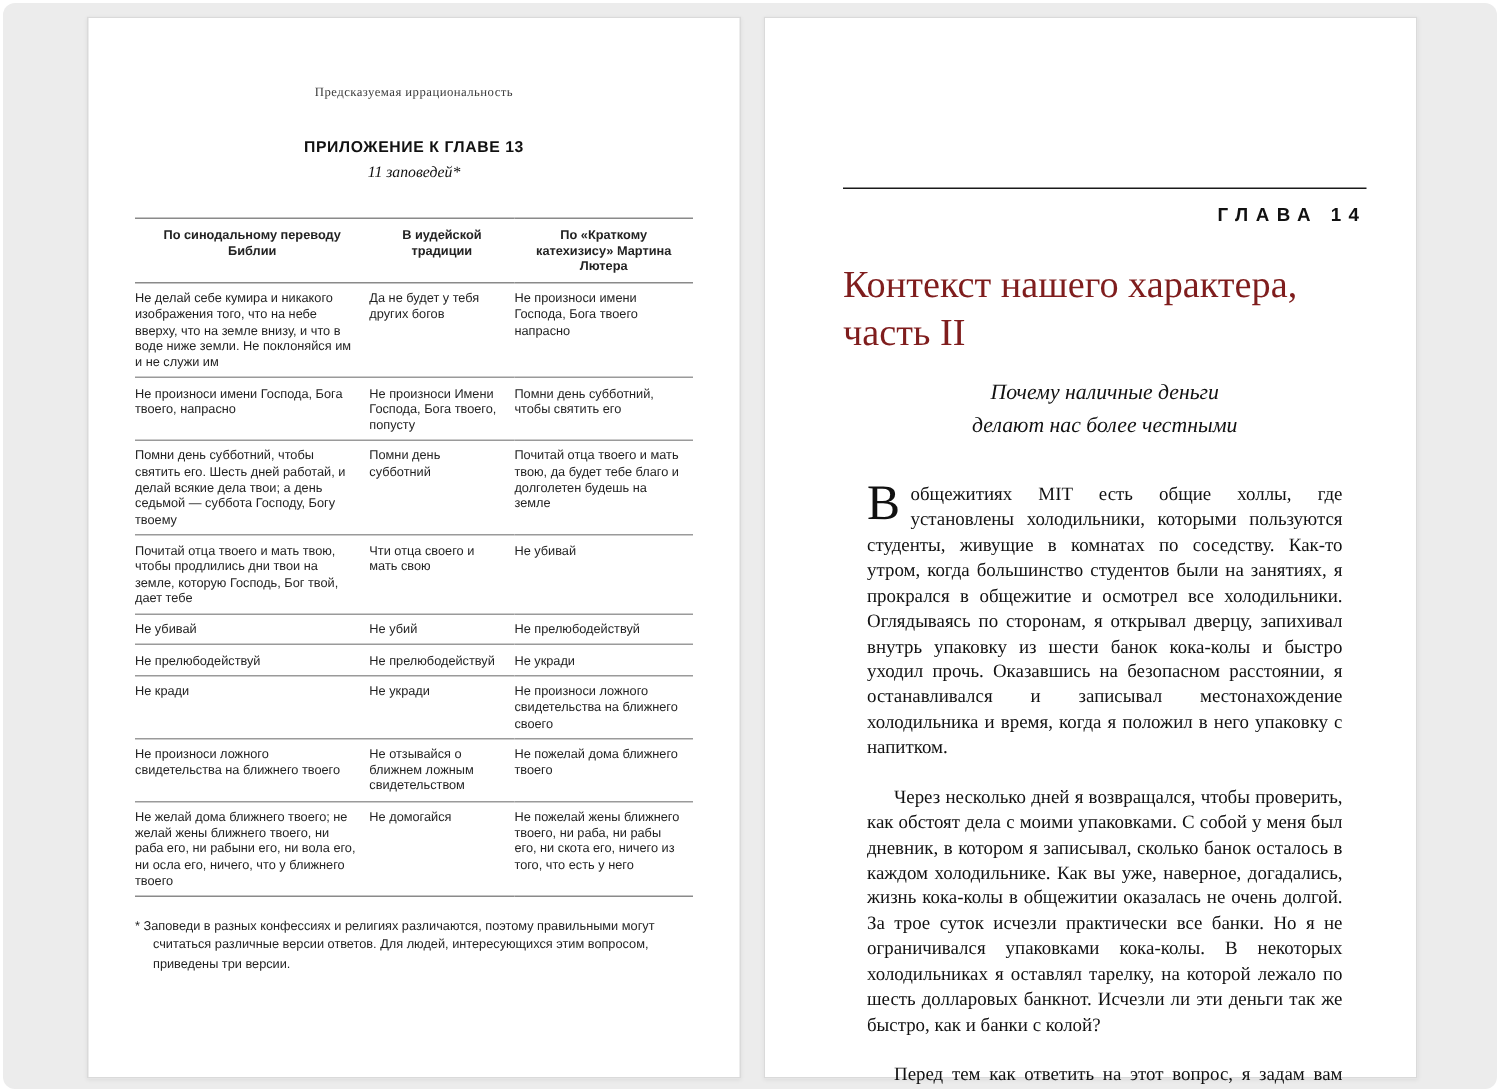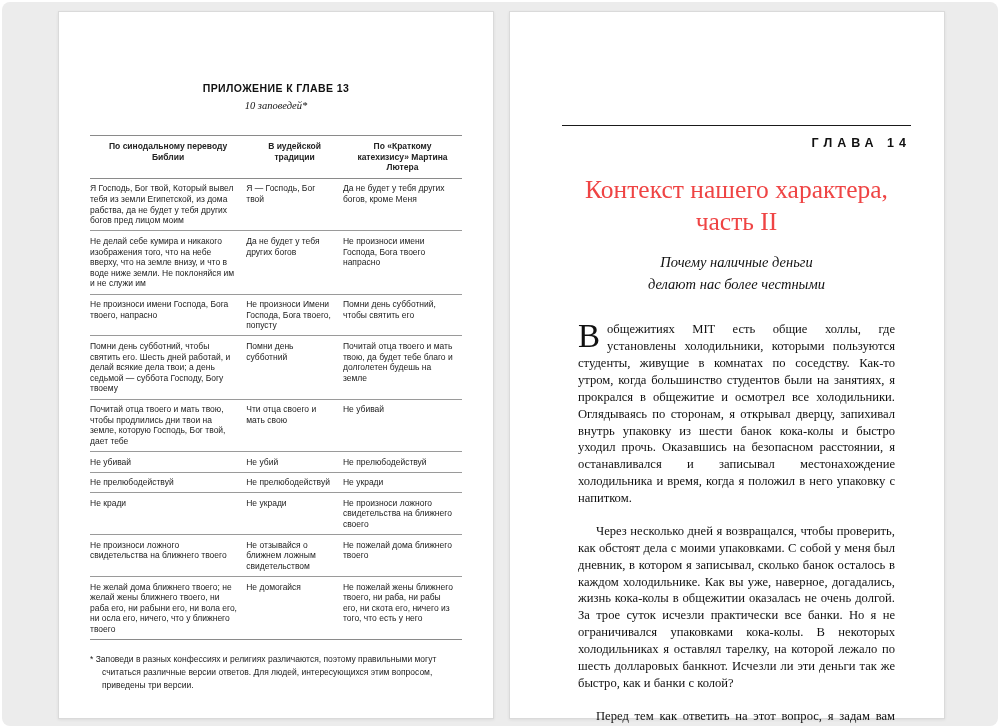--- a/index.html
+++ b/index.html
@@ -74,22 +74,22 @@
     margin-top: 113px;
     border-top: 1.5px solid #1a1a1a;
     padding-top: 10px;
     text-align: right;
   }
   .chapter-label {
     font-family: "Liberation Sans", sans-serif;
     font-weight: bold; font-size: 12.5px; letter-spacing: 5px; color: #111;
   }
   .chapter-title {
-    margin: 24px 0 0 0; text-align: center;
-    font-weight: 400; font-size: 25.5px; line-height: 1.27; color: #ef4444;
+    margin: 24px 0 0 0; text-align: left;
+    font-weight: 400; font-size: 25.5px; line-height: 1.27; color: #7f1d1d;
   }
   .chapter-subtitle {
     margin-top: 13px; text-align: center;
     font-style: italic; font-size: 14.5px; line-height: 1.5; color: #111;
   }
   .body-text {
     margin-top: 26px;
     font-size: 12.6px; line-height: 1.34;
     text-align: justify; color: #111;
   }
@@ -105,43 +105,39 @@
     text-align: center; font-size: 11px; color: #111;
   }
 </style>
 </head>
 <body>
 
 <div class="canvas">
   <div class="spread">
 
     <div class="page page-left">
+      <div class="running-header">Предсказуемая иррациональность</div>
       <div class="appendix-title">ПРИЛОЖЕНИЕ К ГЛАВЕ 13</div>
-      <div class="appendix-subtitle">10 заповедей*</div>
+      <div class="appendix-subtitle">11 заповедей*</div>
 
       <table class="commandments">
         <colgroup>
           <col style="width:42%">
           <col style="width:26%">
           <col style="width:32%">
         </colgroup>
         <thead>
           <tr>
             <th>По синодальному переводу Библии</th>
             <th>В иудейской традиции</th>
             <th>По «Краткому катехизису» Мартина Лютера</th>
           </tr>
         </thead>
         <tbody>
           <tr>
-            <td>Я Господь, Бог твой, Который вывел тебя из земли Египетской, из дома рабства, да не будет у тебя других богов пред лицом моим</td>
-            <td>Я — Господь, Бог твой</td>
-            <td>Да не будет у тебя других богов, кроме Меня</td>
-          </tr>
-          <tr>
             <td>Не делай себе кумира и никакого изображения того, что на небе вверху, что на земле внизу, и что в воде ниже земли. Не поклоняйся им и не служи им</td>
             <td>Да не будет у тебя других богов</td>
             <td>Не произноси имени Господа, Бога твоего напрасно</td>
           </tr>
           <tr>
             <td>Не произноси имени Господа, Бога твоего, напрасно</td>
             <td>Не произноси Имени Господа, Бога твоего, попусту</td>
             <td>Помни день субботний, чтобы святить его</td>
           </tr>
           <tr>

